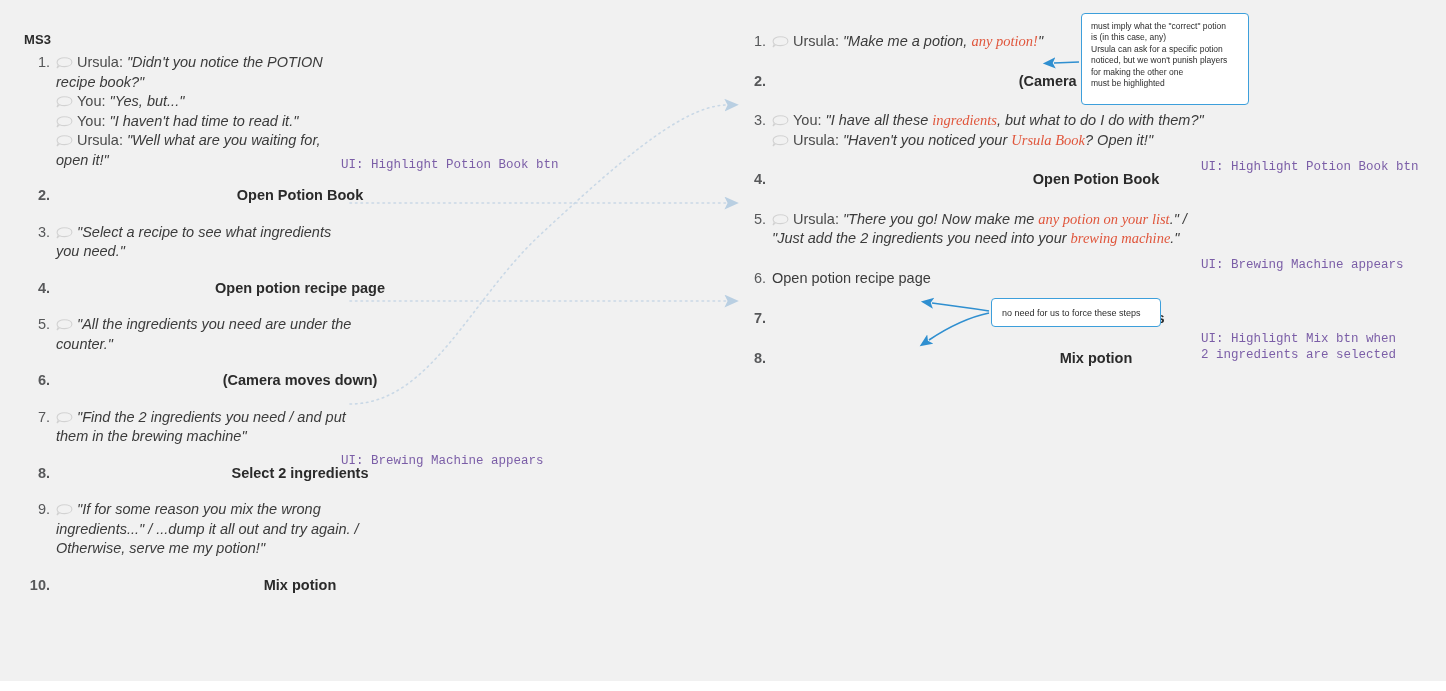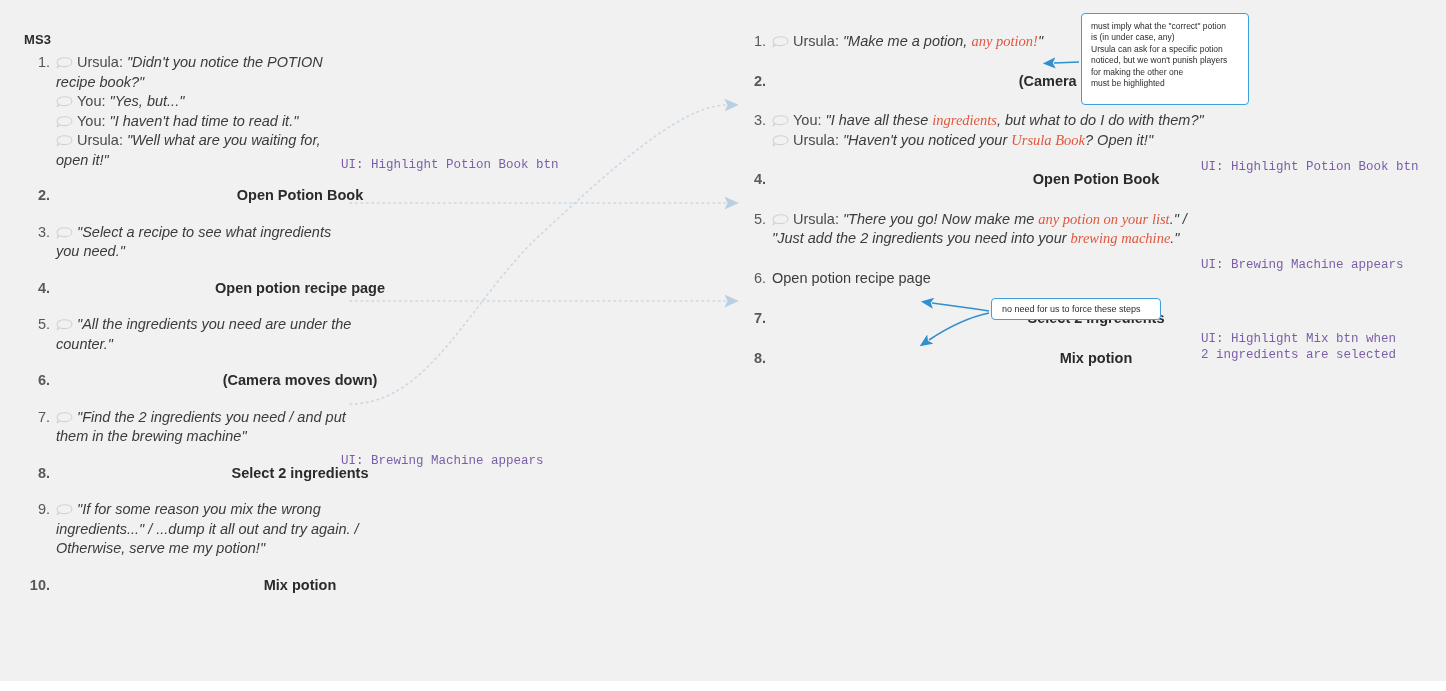--- a/index.html
+++ b/index.html
@@ -92,21 +92,21 @@
     border-radius:4px;
     color:#2c2c2c;
     z-index:6;
   }
   #callout-potion {
     left:1081px; top:13px; width:168px; height:92px;
     padding:7px 8px 6px 9px;
     font-size:8.5px; line-height:11.4px;
   }
   #callout-steps {
-    left:991px; top:298px; width:170px; height:22px;
+    left:991px; top:298px; width:170px; height:29px;
     padding:0 10px;
     display:flex; align-items:center;
     font-size:9px; line-height:12px;
   }
   .callout .cline { display:block; white-space:nowrap; }
 
   
   #bottom-strip {
     position:absolute; left:0; top:681px;
     width:1446px; height:10px; background:#ffffff;
@@ -250,21 +250,21 @@
     <div class="ui-note" id="ui-note-left-1" style="left: 341px; top: 157px;">UI: Highlight Potion Book btn</div>
     <div class="ui-note" id="ui-note-left-2" style="left: 341px; top: 453px;">UI: Brewing Machine appears</div>
     <div class="ui-note" id="ui-note-right-1" style="left: 1201px; top: 159px;">UI: Highlight Potion Book btn</div>
     <div class="ui-note" id="ui-note-right-2" style="left: 1201px; top: 257px;">UI: Brewing Machine appears</div>
     <div class="ui-note" id="ui-note-right-3" style="left: 1201px; top: 331px;">UI: Highlight Mix btn when
 2 ingredients are selected</div>
   </div>
 
 <div class="callout" id="callout-potion">
   <span class="cline">must imply what the "correct" potion</span>
-  <span class="cline">is (in under case, any)</span>
+  <span class="cline">is (in this case, any)</span>
   <span class="cline">Ursula can ask for a specific potion</span>
   <span class="cline">noticed, but we won't punish players</span>
   <span class="cline">for making the other one</span>
   <span class="cline">must be highlighted</span>
 </div>
 
 <div class="callout" id="callout-steps">
   <span class="cline">no need for us to force these steps</span>
 </div>
 

